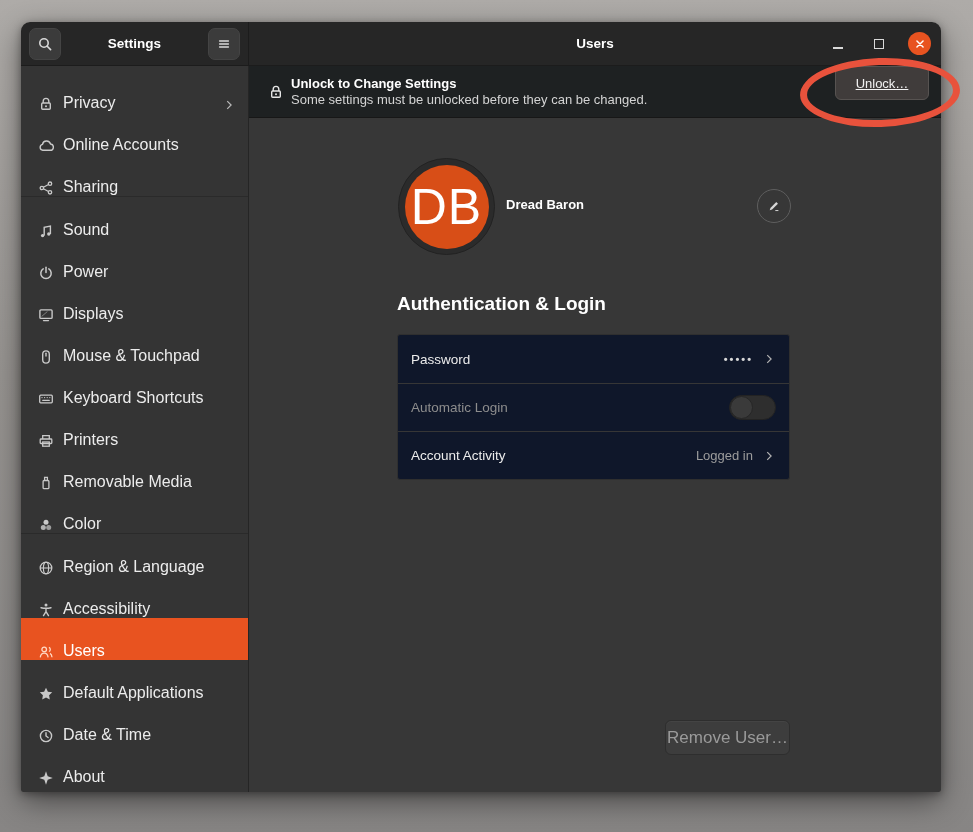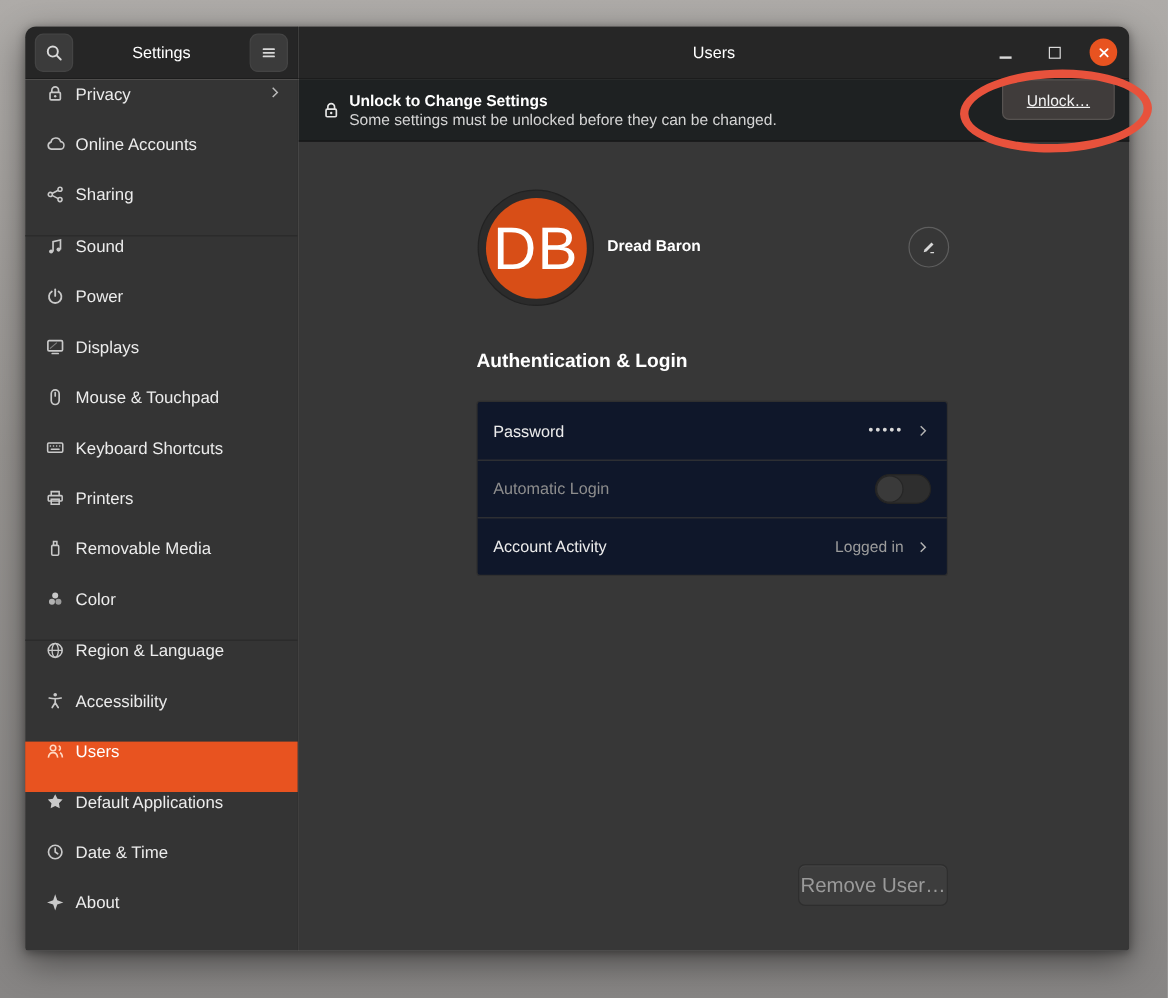--- a/index.html
+++ b/index.html
@@ -27,41 +27,41 @@
   .main-header {
     flex:1; background:#262626; border-radius:0 9px 0 0;
     border-bottom:1px solid #1c1c1c;
     display:flex; align-items:center; justify-content:center; position:relative;
   }
   .hdr-btn {
     width:32px; height:32px; border-radius:7px; background:#3b3b3b;
     border:1px solid #444; display:flex; align-items:center; justify-content:center;
     color:#d9d9d9; cursor:pointer;
   }
-  .hdr-title { color:#ffffff; font-weight:normal; font-size:13.5px; }
+  .hdr-title { color:#ffffff; font-weight:bold; font-size:13.5px; }
   .win-controls {
     position:absolute; right:10px; top:0; height:100%;
     display:flex; align-items:center; gap:17px;
   }
   .wc-btn { width:24px; height:24px; display:flex; align-items:center; justify-content:center; color:#d9d9d9; cursor:pointer; }
   .wc-min-glyph { width:10px; height:2px; background:#d9d9d9; margin-top:8px; }
   .wc-max-glyph { width:10px; height:10px; border:1.5px solid #d9d9d9; }
   .wc-close {
     width:23px; height:23px; border-radius:50%; background:var(--accent,#E95420);
     display:flex; align-items:center; justify-content:center;
   }
   
   .body-row { flex:1; display:flex; min-height:0; }
   .sidebar {
     width:228px; flex:0 0 228px; background:#343434; border-right:1px solid #252525;
     padding-top:4px; border-radius:0 0 0 2px;
   }
   .side-item {
-    height:42px; display:flex; align-items:flex-start; padding:0 12px 0 17px;
-    color:#ececec; font-size:14px; cursor:pointer; position:relative;
+    height:42px; display:flex; align-items:flex-end; padding:0 12px 0 17px;
+    color:#ececec; font-size:16px; cursor:pointer; position:relative;
   }
   .side-item .icn { color:#c9c9c9; width:16px; height:16px; flex:0 0 16px; margin-right:9px; display:flex; }
   .side-item .lbl { flex:1; }
   .side-item.selected { background:var(--accent,#E95420); color:#ffffff; }
   .side-item.selected .icn { color:#ffd9c4; }
   .side-sep { height:1px; background:#2a2a2a; margin:0; }
   .chev { color:#b9b9b9; }
   svg.ic { width:16px; height:16px; display:block; }
   svg.ic14 { width:14px; height:14px; display:block; }
   
@@ -97,21 +97,21 @@
     color:#ffffff; font-size:50px; display:flex; align-items:center; justify-content:center;
     letter-spacing:1px;
   }
   .user-name { position:absolute; left:257px; top:131px; color:#ffffff; font-weight:bold; font-size:13px; }
   .edit-btn {
     position:absolute; left:508px; top:123px; width:34px; height:34px; border-radius:50%;
     background:#373737; border:1.5px solid #5e5e5e; color:#d8d8d8;
     display:flex; align-items:center; justify-content:center; cursor:pointer;
   }
   
-  .section-title { position:absolute; left:148px; top:227px; color:#ffffff; font-weight:bold; font-size:16px; }
+  .section-title { position:absolute; left:148px; top:227px; color:#ffffff; font-weight:bold; font-size:19px; }
   .auth-list {
     position:absolute; left:148px; top:268px; width:393px;
     background:#0f172a; border:1px solid #2f2f2f; border-radius:3px;
   }
   .auth-row {
     height:48px; display:flex; align-items:center; padding:0 13px;
     font-size:13.5px; color:#ececec;
   }
   .auth-row + .auth-row { border-top:1px solid #363636; }
   .auth-row .rlabel { flex:1; }

